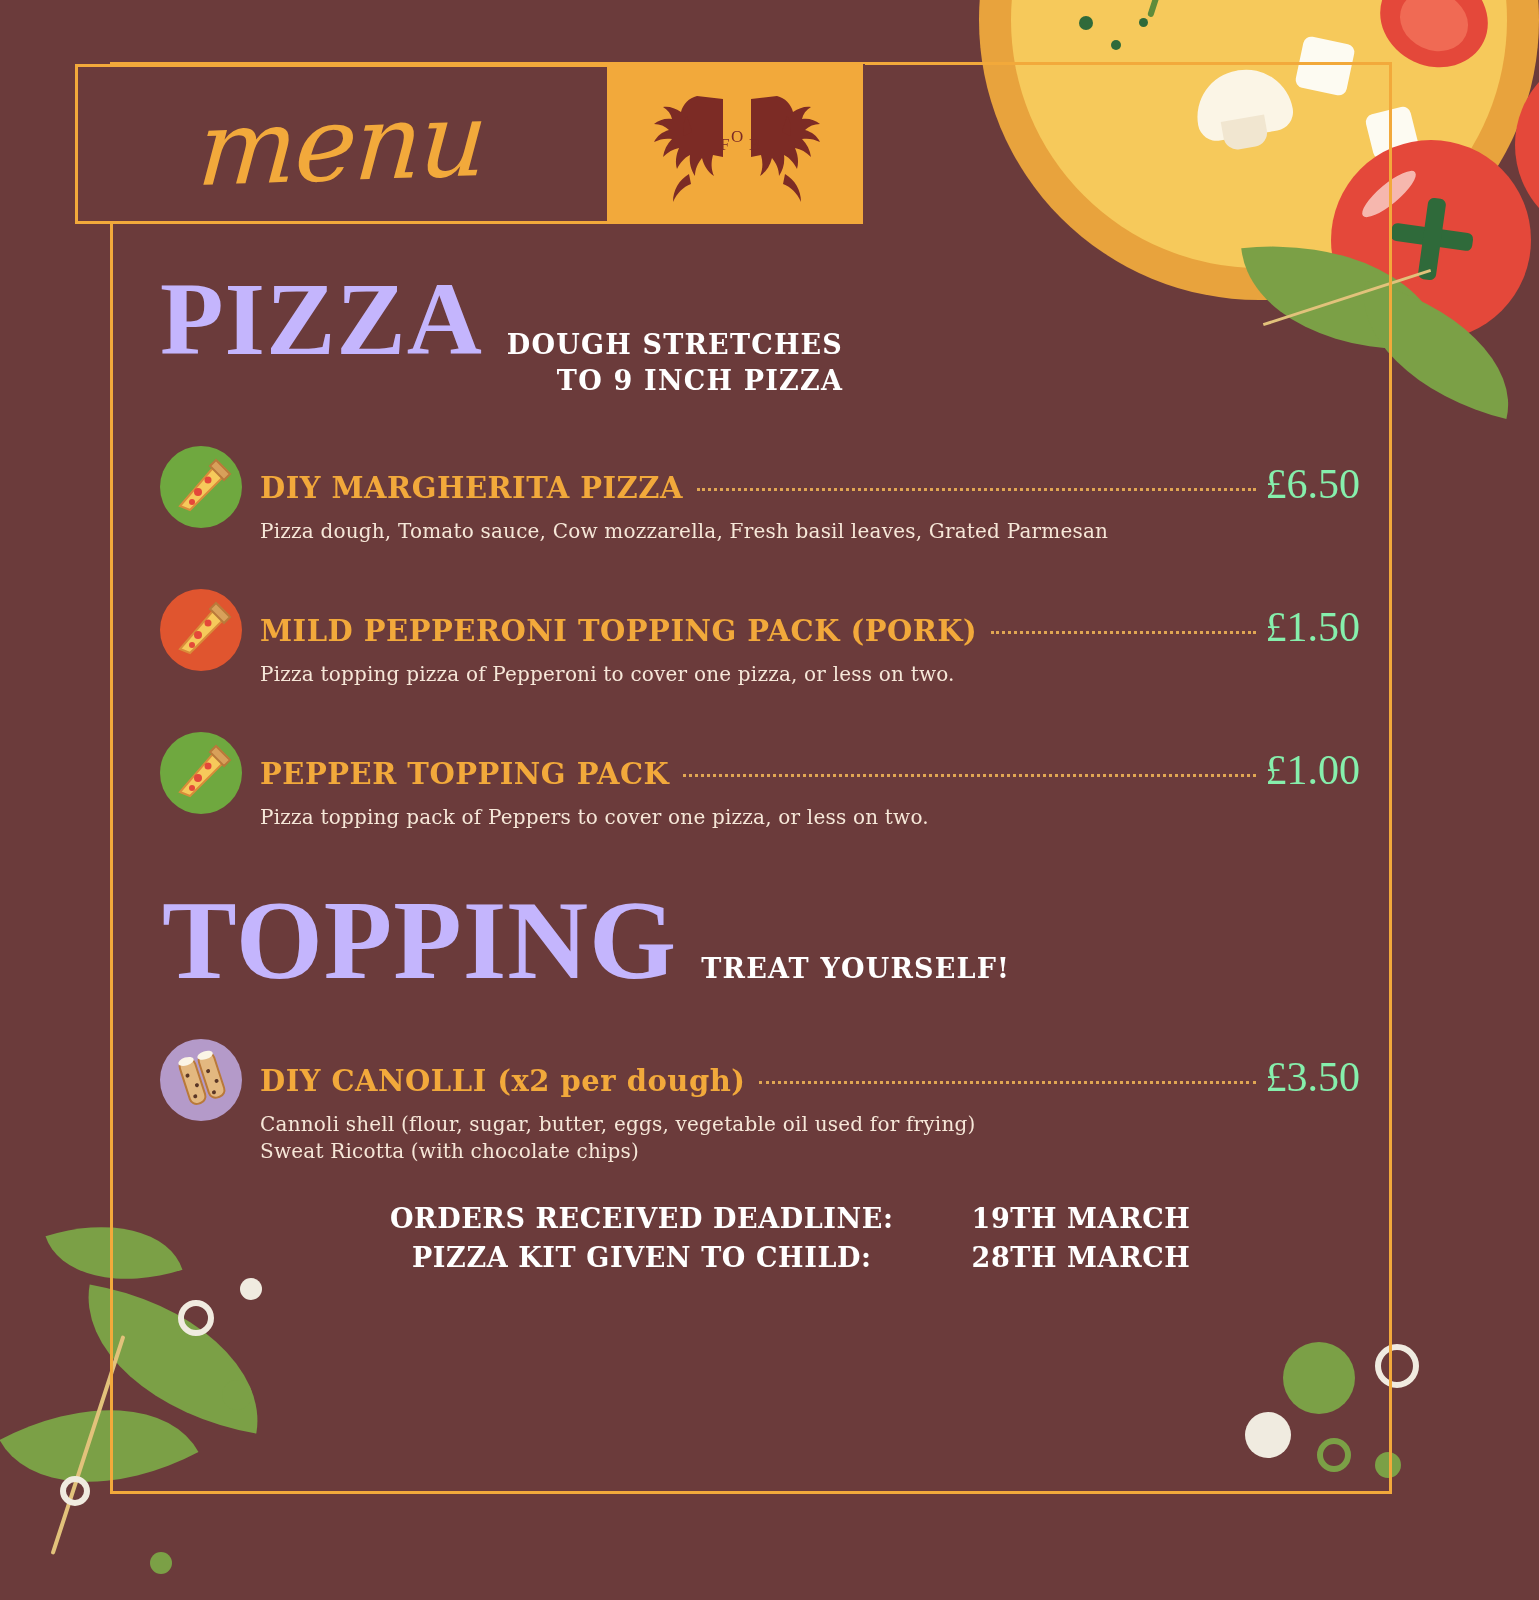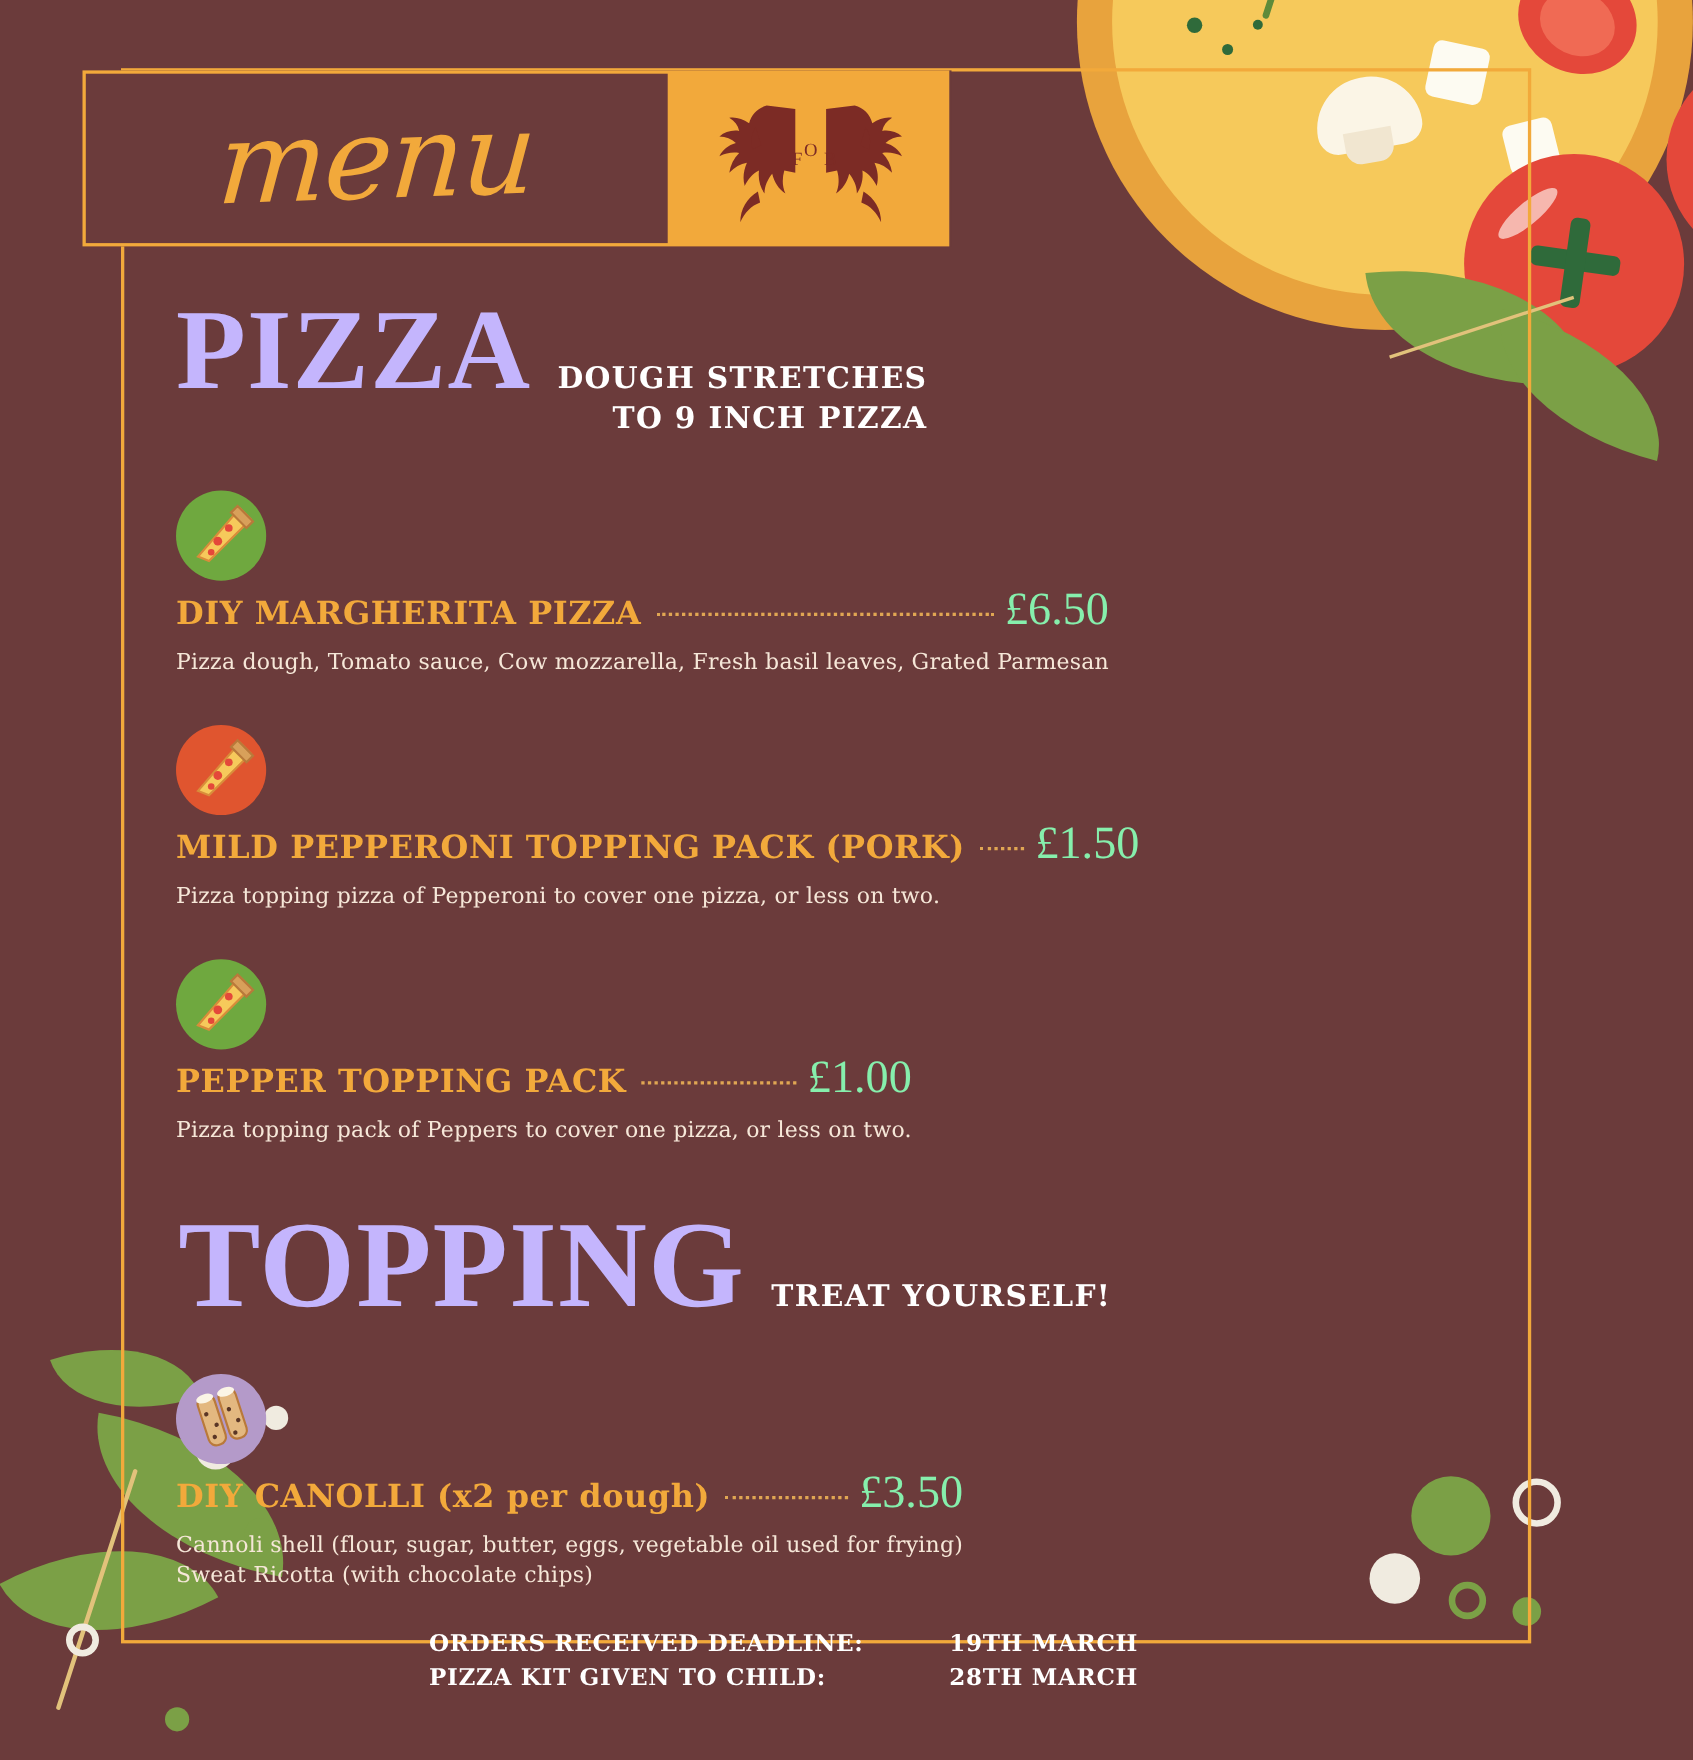--- a/index.html
+++ b/index.html
@@ -135,21 +135,20 @@
     line-height:1.35;
     white-space:pre-line;
     text-align:right;
   }
 
   .items { margin-top:58px; }
   .item {
     display:flex;
     align-items:flex-start;
     margin-bottom:56px;
-    flex-direction:column;
   }
   .item-badge {
     width:82px; height:82px;
     border-radius:50%;
     flex:0 0 82px;
     margin-right:18px;
     position:relative;
     margin-top:-12px;
   }
   .badge-green { background:#6FA83F; }
@@ -197,23 +196,24 @@
   }
 
   .deadline {
     margin-top:34px;
     margin-left:230px;
     display:flex;
     gap:78px;
     font-family:"DejaVu Serif", serif;
     font-weight:700;
     color:#FFFFFF;
-    font-size:21px;
+    font-size:27px;
     letter-spacing:0.6px;
     line-height:1.45;
+    text-align:center;
   }
   .deadline .labels span, .deadline .values span { display:block; }
 </style>
 </head>
 <body>
 
 <div class="pizza-deco">
   <div class="pizza-crust"></div>
   <div class="pizza-cheese"></div>
 

